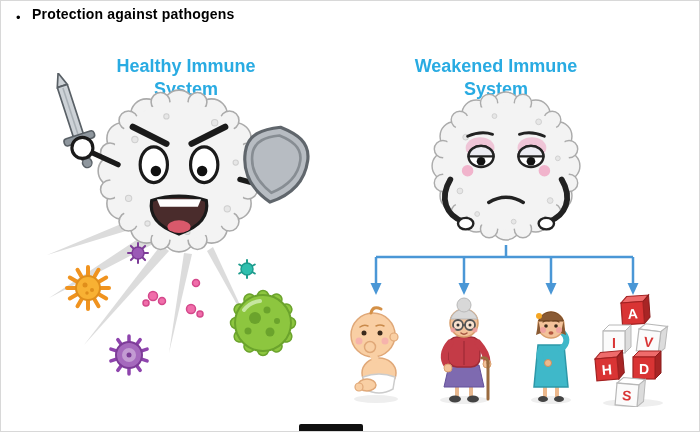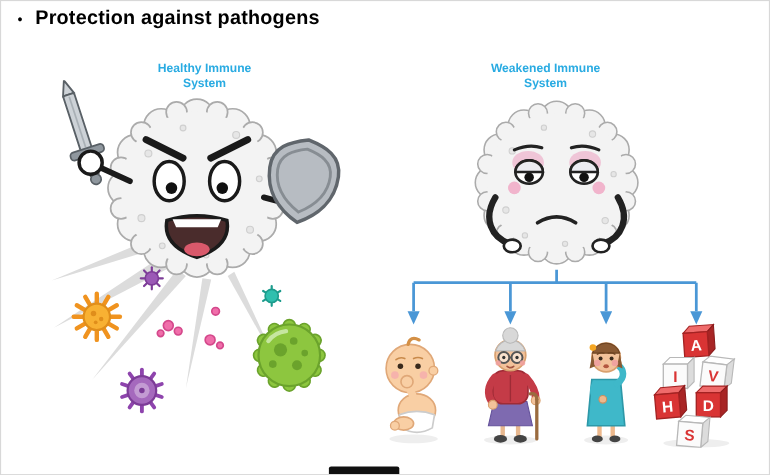--- a/index.html
+++ b/index.html
@@ -2,24 +2,24 @@
 <html><head>
 <meta charset="utf-8">
 <style>
   html,body{margin:0;padding:0;background:#888;}
   .slide{
     position:relative;width:700px;height:432px;background:#ffffff;
     border:1px solid #d8d8d8;box-sizing:border-box;overflow:hidden;
     font-family:"Liberation Sans",sans-serif;
   }
   .bullet{position:absolute;left:15px;top:9px;font-size:13px;color:#000;}
-  .title{position:absolute;left:31px;top:5px;font-size:18px;font-weight:bold;color:#000;letter-spacing:.2px;}
+  .title{position:absolute;left:31px;top:5px;font-size:14px;font-weight:bold;color:#000;letter-spacing:.2px;}
   .cell-heading{
     position:absolute;width:200px;top:54px;text-align:center;
-    color:#29abe2;font-weight:bold;font-size:11px;line-height:1.28;
+    color:#29abe2;font-weight:bold;font-size:18px;line-height:1.28;
   }
   .heading-healthy{left:85px;}
   .heading-weakened{left:395px;}
   .abs{position:absolute;}
   svg text{font-family:"Liberation Sans",sans-serif;}
   .bottom-bar{position:absolute;left:298px;top:423px;width:64px;height:9px;background:#101010;border-radius:2px;}
 </style>
 </head>
 <body>
 

